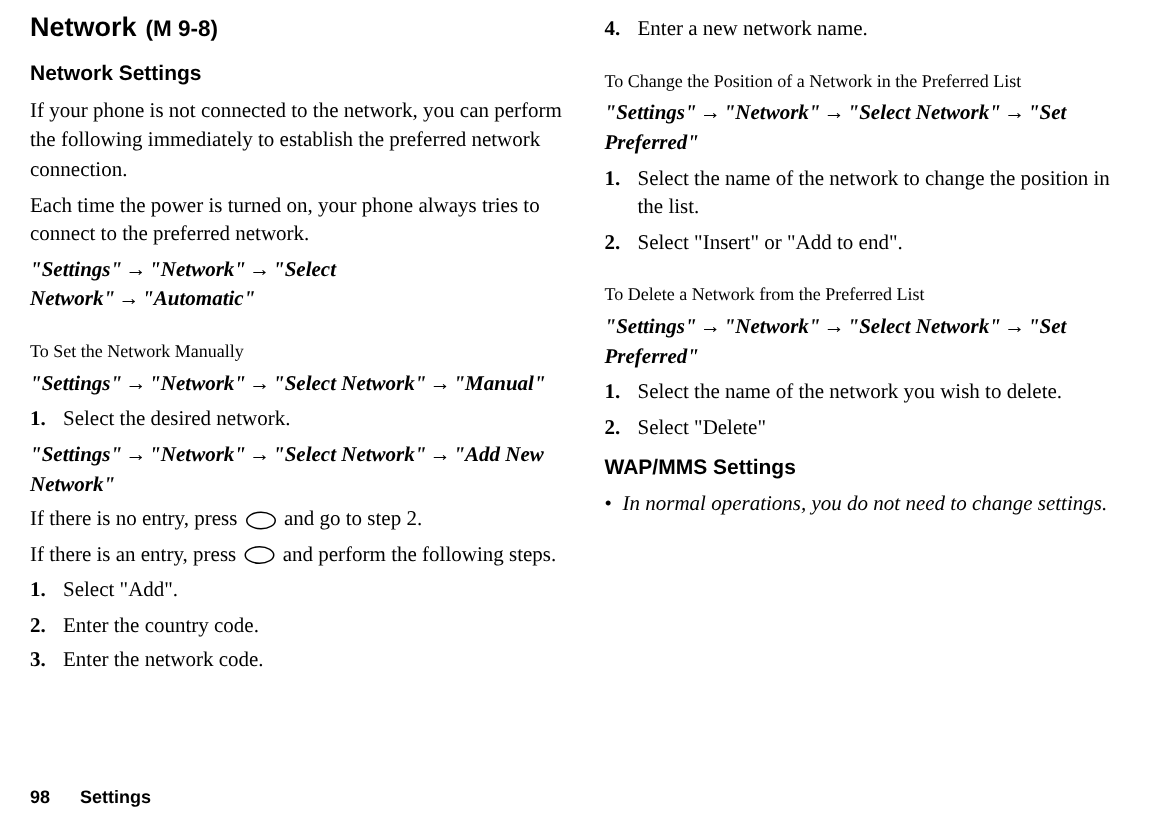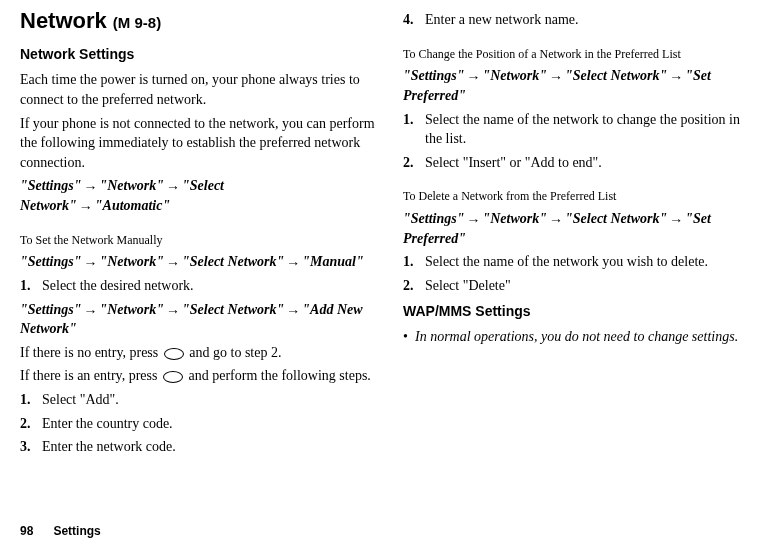--- a/index.html
+++ b/index.html
@@ -28,21 +28,21 @@
     }
     .title-row {
       display: flex;
       align-items: baseline;
       gap: 6px;
       margin-bottom: 8px;
     }
     .section-title {
       font-family: Arial, Helvetica, sans-serif;
       font-weight: bold;
-      font-size: 22px;
+      font-size: 18px;
     }
     .menu-code {
       font-family: Arial, Helvetica, sans-serif;
       font-weight: bold;
       font-size: 15px;
     }
     .subsection {
       font-family: Arial, Helvetica, sans-serif;
       font-weight: bold;
       font-size: 14px;
@@ -121,22 +121,22 @@
 <div class="columns">
 
   <div class="col">
     <div class="title-row">
       <span class="section-title">Network</span>
       <span class="menu-code">(M 9-8)</span>
     </div>
 
     <div class="subsection">Network Settings</div>
 
+    <div class="body-text">If your phone is not connected to the network, you can perform the following immediately to establish the preferred network connection.</div>
     <div class="body-text">Each time the power is turned on, your phone always tries to connect to the preferred network.</div>
-    <div class="body-text">If your phone is not connected to the network, you can perform the following immediately to establish the preferred network connection.</div>
     <div class="path">
       <span>"Settings"</span><span class="arrow">→</span><span>"Network"</span><span class="arrow">→</span><span>"Select Network"</span><span class="arrow">→</span><span>"Automatic"</span>
     </div>
 
     <div class="subheading">To Set the Network Manually</div>
     <div class="path">
       <span>"Settings"</span><span class="arrow">→</span><span>"Network"</span><span class="arrow">→</span><span>"Select Network"</span><span class="arrow">→</span><span>"Manual"</span>
     </div>
     <div class="list-item">
       <span class="list-num">1.</span>

